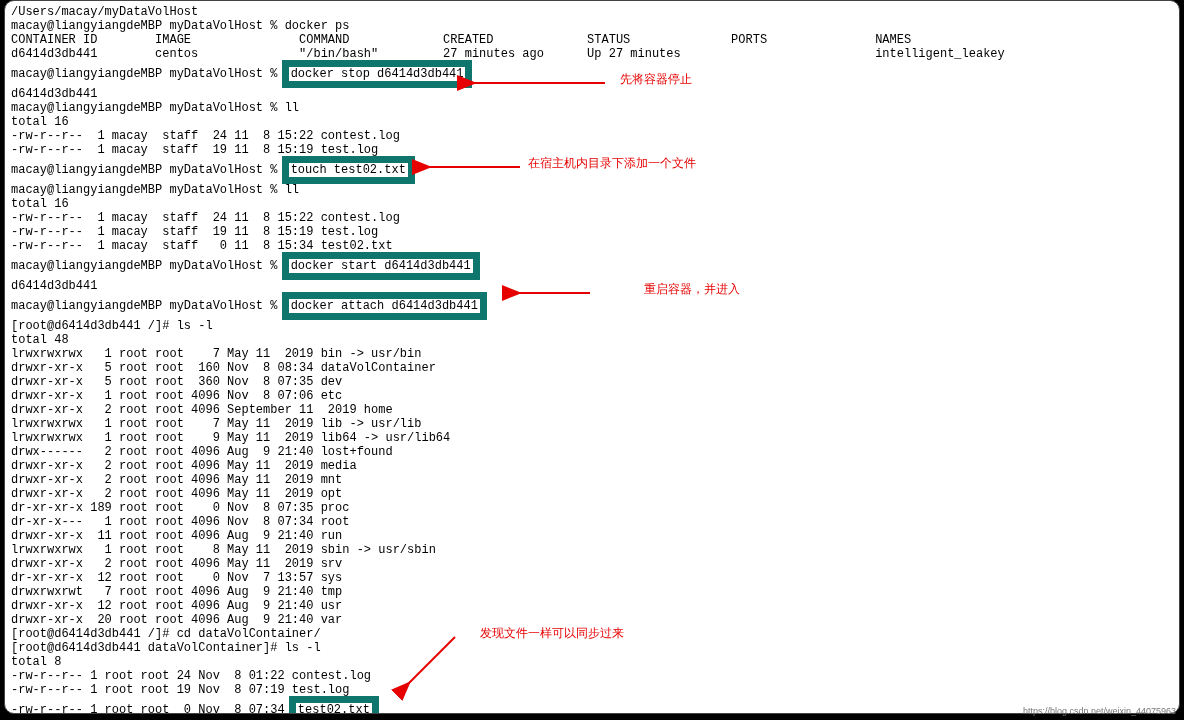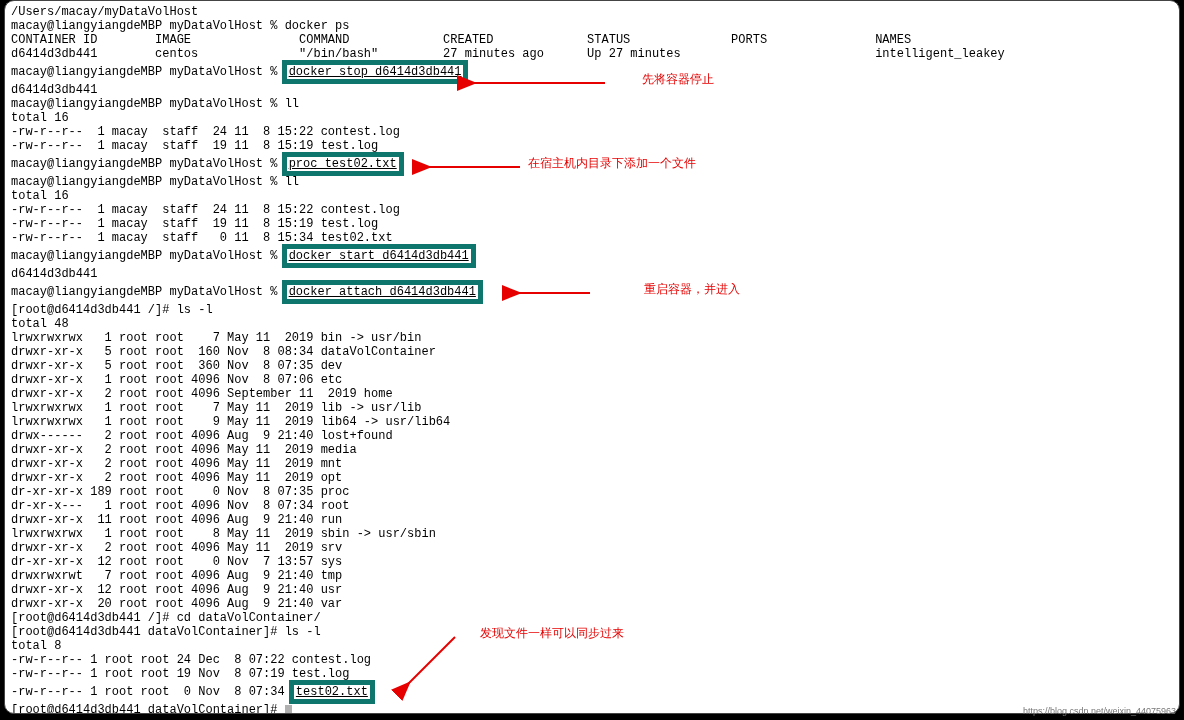--- a/index.html
+++ b/index.html
@@ -24,25 +24,24 @@
     overflow: hidden;
   }
   pre {
     font-family: inherit;
     font-size: 12px;
     line-height: 14px;
     white-space: pre;
     color: #000;
   }
   .hl {
-    border: 5px solid #0f766e;
+    border: 7px solid #0f766e;
     padding: 0 2px;
     margin: -1px -3px;
     display: inline-block;
-    text-decoration: underline;
   }
   .annotation {
     position: absolute;
     color: #e60000;
     font-family: -apple-system, "PingFang SC", "Microsoft YaHei", sans-serif;
     font-size: 12px;
     white-space: nowrap;
   }
   svg.arrow {
     position: absolute;
@@ -70,21 +69,21 @@
 <pre><span>/Users/macay/myDataVolHost</span>
 <span>macay@liangyiangdeMBP myDataVolHost % </span><span>docker ps</span>
 <span>CONTAINER ID        IMAGE               COMMAND             CREATED             STATUS              PORTS               NAMES</span>
 <span>d6414d3db441        centos              "/bin/bash"         27 minutes ago      Up 27 minutes                           intelligent_leakey</span>
 <span>macay@liangyiangdeMBP myDataVolHost % </span><span class="hl">docker stop d6414d3db441</span>
 <span>d6414d3db441</span>
 <span>macay@liangyiangdeMBP myDataVolHost % </span><span>ll</span>
 <span>total 16</span>
 <span>-rw-r--r--  1 macay  staff  24 11  8 15:22 contest.log</span>
 <span>-rw-r--r--  1 macay  staff  19 11  8 15:19 test.log</span>
-<span>macay@liangyiangdeMBP myDataVolHost % </span><span class="hl">proc test02.txt</span>
+<span>macay@liangyiangdeMBP myDataVolHost % </span><span class="hl">touch test02.txt</span>
 <span>macay@liangyiangdeMBP myDataVolHost % </span><span>ll</span>
 <span>total 16</span>
 <span>-rw-r--r--  1 macay  staff  24 11  8 15:22 contest.log</span>
 <span>-rw-r--r--  1 macay  staff  19 11  8 15:19 test.log</span>
 <span>-rw-r--r--  1 macay  staff   0 11  8 15:34 test02.txt</span>
 <span>macay@liangyiangdeMBP myDataVolHost % </span><span class="hl">docker start d6414d3db441</span>
 <span>d6414d3db441</span>
 <span>macay@liangyiangdeMBP myDataVolHost % </span><span class="hl">docker attach d6414d3db441</span>
 <span>[root@d6414d3db441 /]# </span><span>ls -l</span>
 <span>total 48</span>
@@ -104,35 +103,35 @@
 <span>drwxr-xr-x  11 root root 4096 Aug  9 21:40 run</span>
 <span>lrwxrwxrwx   1 root root    8 May 11  2019 sbin -&gt; usr/sbin</span>
 <span>drwxr-xr-x   2 root root 4096 May 11  2019 srv</span>
 <span>dr-xr-xr-x  12 root root    0 Nov  7 13:57 sys</span>
 <span>drwxrwxrwt   7 root root 4096 Aug  9 21:40 tmp</span>
 <span>drwxr-xr-x  12 root root 4096 Aug  9 21:40 usr</span>
 <span>drwxr-xr-x  20 root root 4096 Aug  9 21:40 var</span>
 <span>[root@d6414d3db441 /]# </span><span>cd dataVolContainer/</span>
 <span>[root@d6414d3db441 dataVolContainer]# </span><span>ls -l</span>
 <span>total 8</span>
-<span>-rw-r--r-- 1 root root 24 Dec  8 07:22 contest.log</span>
+<span>-rw-r--r-- 1 root root 24 Nov  8 01:22 contest.log</span>
 <span>-rw-r--r-- 1 root root 19 Nov  8 07:19 test.log</span>
 <span>-rw-r--r-- 1 root root  0 Nov  8 07:34 </span><span class="hl">test02.txt</span>
 <span>[root@d6414d3db441 dataVolContainer]# </span><span class="cursor"></span></pre>
 </div>
 
 <svg class="arrow" style="left:465px; top:76px; width:140px; height:14px">
   <defs>
       <marker id="ah" markerWidth="10" markerHeight="8" refX="2" refY="4" orient="auto">
         <path d="M10,0 L0,4 L10,8 Z" fill="#e60000"></path>
       </marker>
     </defs>
   <line x1="140" y1="7" x2="8" y2="7" stroke="#e60000" stroke-width="2" marker-end="url(#ah)"></line>
 </svg>
-<div class="annotation" style="left:642px; top:72px;text-align:center;">先将容器停止</div>
+<div class="annotation" style="left:620px; top:72px;text-align:center;">先将容器停止</div>
 
 <svg class="arrow" style="left:420px; top:160px; width:100px; height:14px">
   <line x1="100" y1="7" x2="8" y2="7" stroke="#e60000" stroke-width="2" marker-end="url(#ah)"></line>
 </svg>
 <div class="annotation" style="left:528px; top:156px;">在宿主机内目录下添加一个文件</div>
 
 <svg class="arrow" style="left:510px; top:286px; width:80px; height:14px">
   <line x1="80" y1="7" x2="8" y2="7" stroke="#e60000" stroke-width="2" marker-end="url(#ah)"></line>
 </svg>
 <div class="annotation" style="left:600px; top:282px;margin-left:44px;">重启容器，并进入</div>

